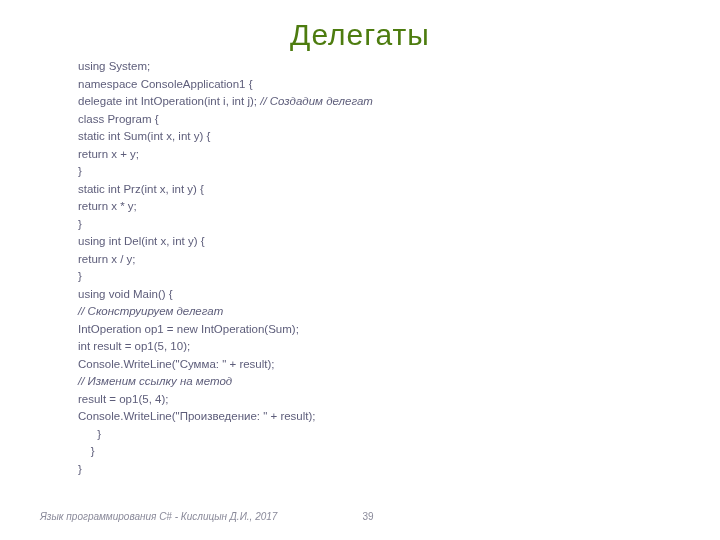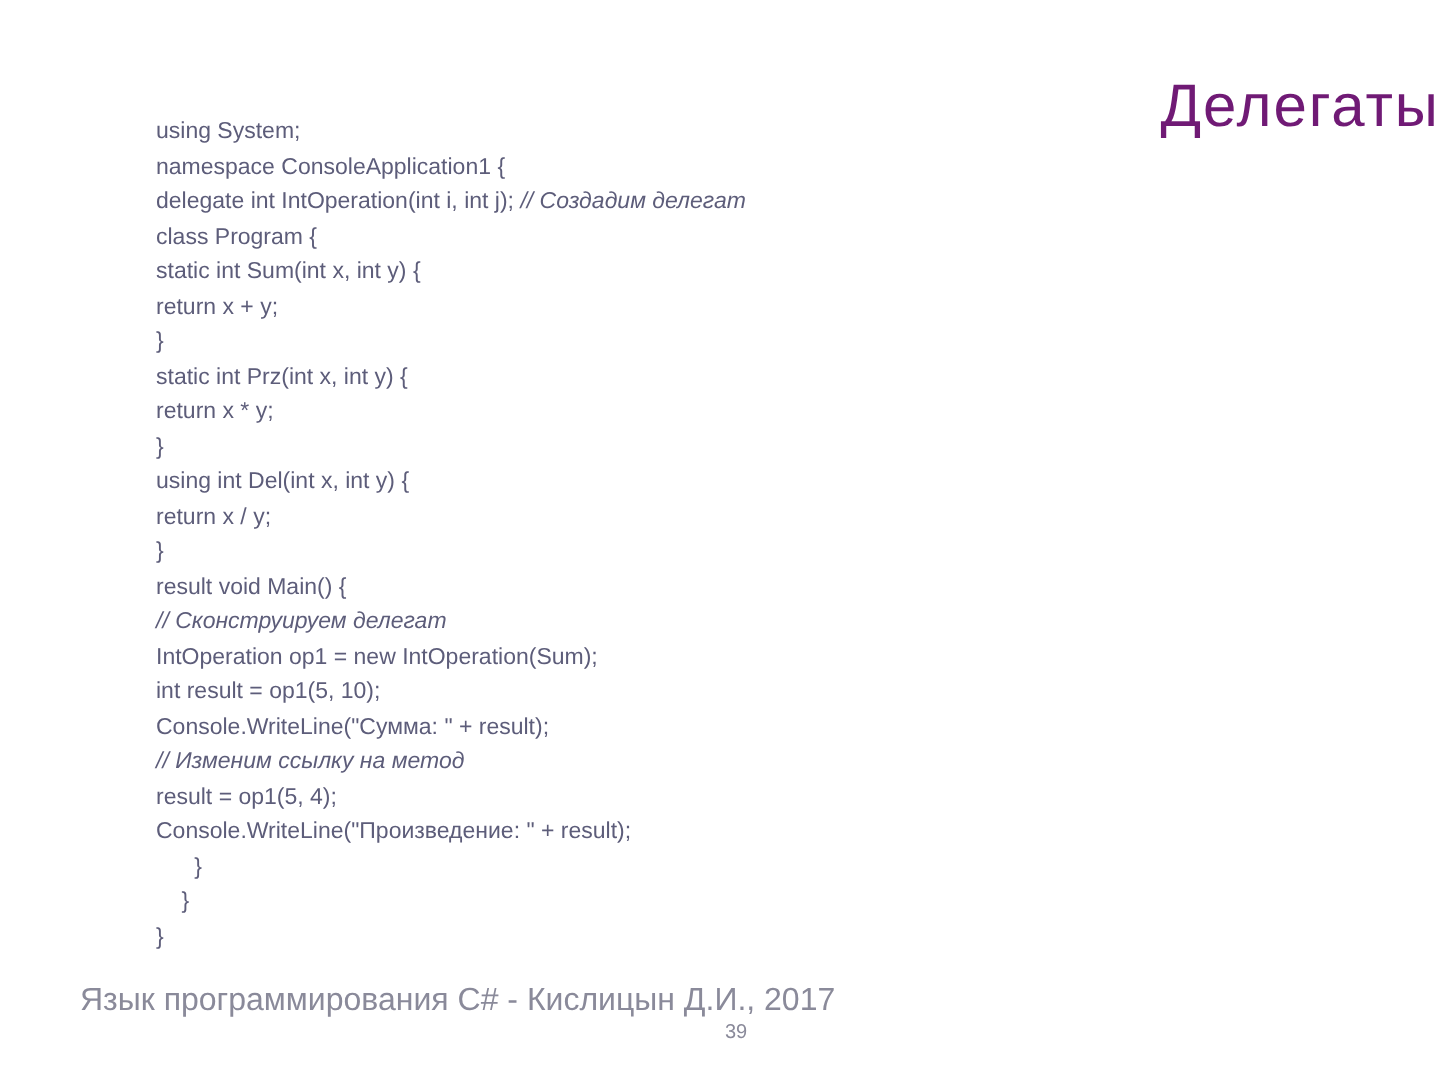--- a/index.html
+++ b/index.html
@@ -6,50 +6,51 @@
     margin: 0;
     padding: 0;
     width: 720px;
     height: 540px;
     background: #ffffff;
     font-family: "Segoe UI", Tahoma, sans-serif;
     position: relative;
     overflow: hidden;
   }
   .title {
-    color: #701a75;
+    color: #4d7c0f;
     font-size: 30px;
     font-weight: 400;
-    text-align: right;
+    text-align: center;
     margin: 0;
-    padding-top: 37px;
+    padding-top: 18px;
     letter-spacing: 1px;
   }
   .code-block {
     position: absolute;
     top: 58px;
     left: 78px;
     font-size: 11.5px;
     line-height: 17.5px;
     color: #5d5d7a;
     font-family: "Segoe UI", Tahoma, sans-serif;
   }
   .code-line {
     white-space: pre;
   }
   .ital {
     font-style: italic;
   }
   .footer {
     position: absolute;
-    bottom: 30px;
+    bottom: 18px;
     left: 40px;
     right: 40px;
-    font-size: 16px;
+    font-size: 10px;
     color: #8a8a9a;
+    font-style: italic;
   }
   .pagenum {
     position: absolute;
     bottom: 18px;
     left: 16px;
     right: 0;
     text-align: center;
     font-size: 10px;
     color: #8a8a9a;
   }
@@ -66,21 +67,21 @@
   <div class="code-line">class Program {</div>
   <div class="code-line">static int Sum(int x, int y) {</div>
   <div class="code-line">return x + y;</div>
   <div class="code-line">}</div>
   <div class="code-line">static int Prz(int x, int y) {</div>
   <div class="code-line">return x * y;</div>
   <div class="code-line">}</div>
   <div class="code-line">using int Del(int x, int y) {</div>
   <div class="code-line">return x / y;</div>
   <div class="code-line">}</div>
-  <div class="code-line">result void Main() {</div>
+  <div class="code-line">using void Main() {</div>
   <div class="code-line ital">// Сконструируем делегат</div>
   <div class="code-line">IntOperation op1 = new IntOperation(Sum);</div>
   <div class="code-line">int result = op1(5, 10);</div>
   <div class="code-line">Console.WriteLine("Сумма: " + result);</div>
   <div class="code-line ital">// Изменим ссылку на метод</div>
   <div class="code-line">result = op1(5, 4);</div>
   <div class="code-line">Console.WriteLine("Произведение: " + result);</div>
   <div class="code-line">      }</div>
   <div class="code-line">    }</div>
   <div class="code-line">}</div>

